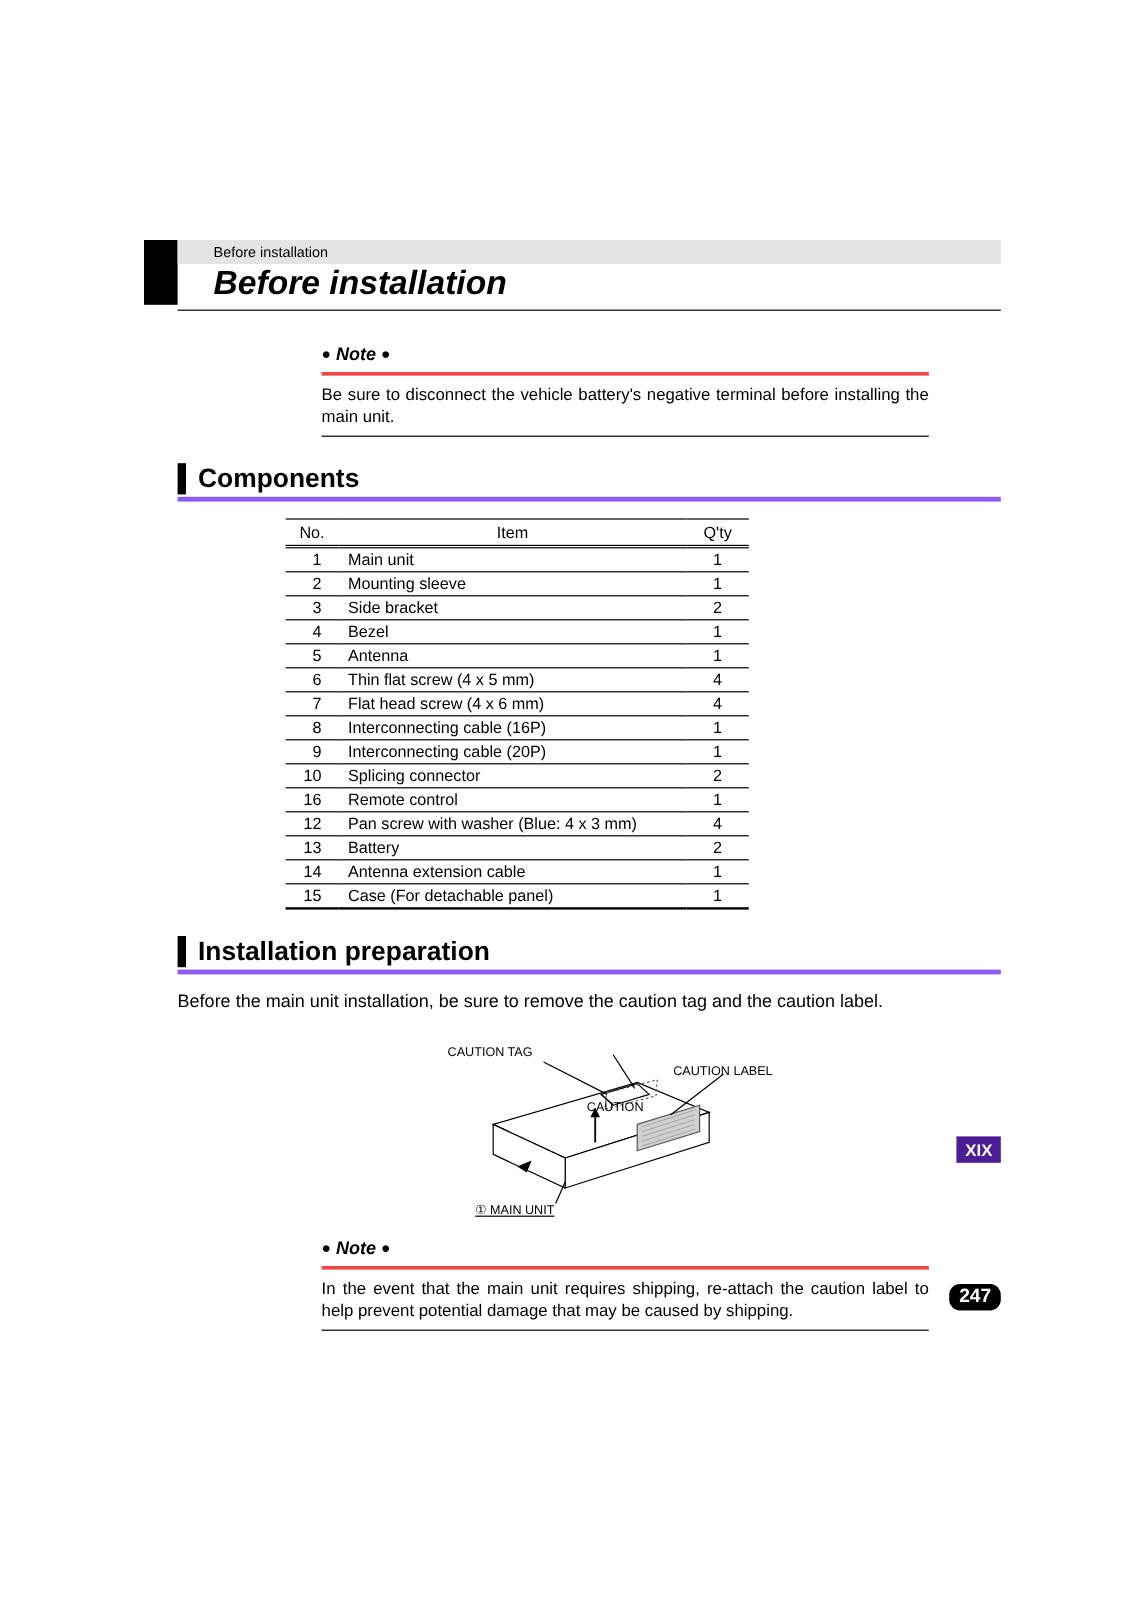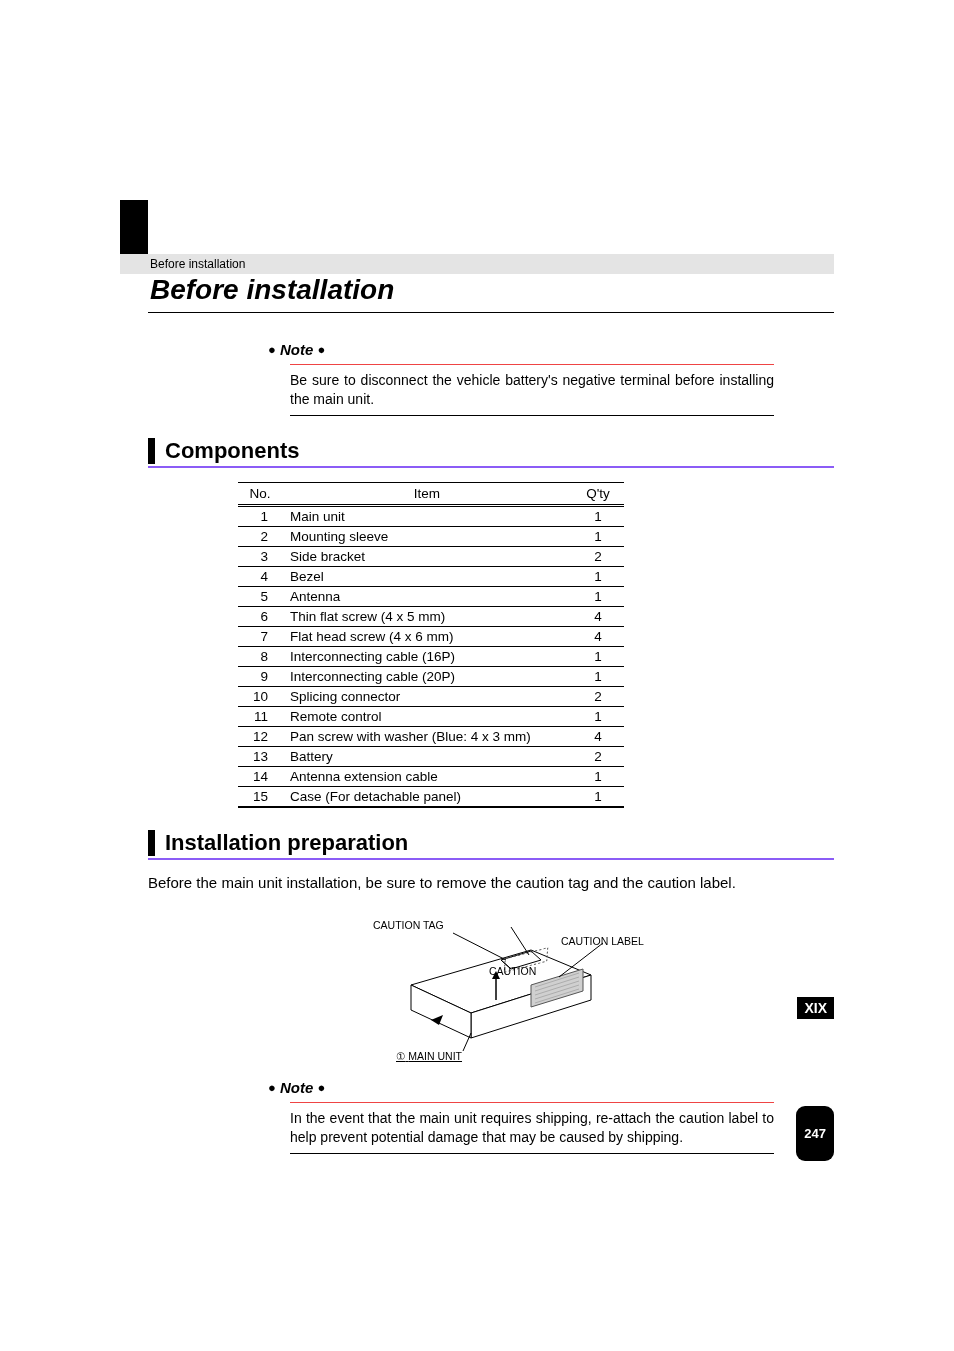--- a/index.html
+++ b/index.html
@@ -11,21 +11,20 @@
       color: #000;
       position: relative;
     }
     .page-inner {
       padding: 200px 120px 0 120px;
     }
     .breadcrumb-bar {
       display: flex;
       align-items: stretch;
       margin-left: 0;
-      flex-direction: column;
     }
     .black-tab {
       width: 28px;
       background: #000;
     }
     .breadcrumb-row {
       flex: 1;
       background: #e4e4e4;
       font-size: 12px;
       padding: 3px 0 3px 30px;
@@ -68,29 +67,28 @@
       vertical-align: 1px;
     }
     .note-body {
       font-size: 14px;
       text-align: justify;
       line-height: 1.35;
       padding-bottom: 6px;
       border-bottom: 1px solid #000;
     }
     .note-body-upper {
-      border-top: 1px solid #ef4444;
+      border-top: 3px solid #ef4444;
       padding-top: 6px;
-      margin-left: 22px;
     }
     .section-head {
       display: flex;
       align-items: stretch;
       margin-top: 22px;
-      border-bottom: 2px solid #8b5cf6;
+      border-bottom: 4px solid #8b5cf6;
       padding-bottom: 2px;
     }
     .section-bar {
       width: 7px;
       background: #000;
       margin-right: 10px;
     }
     .section-title {
       font-size: 22px;
       font-weight: bold;
@@ -131,38 +129,37 @@
       position: relative;
     }
     .diagram-label {
       position: absolute;
       font-size: 10.5px;
       text-align: right;
     }
     .side-badge {
       position: absolute;
       right: 120px;
-      top: 997px;
-      background: #000000;
+      top: 947px;
+      background: #4c1d95;
       color: #fff;
       font-weight: bold;
       font-size: 14px;
       padding: 3px 7px;
     }
     .page-num-badge {
       position: absolute;
       right: 120px;
       top: 1070px;
       background: #000;
       color: #fff;
       font-weight: bold;
-      font-size: 13px;
-      padding: 20px 8px;
+      font-size: 16px;
+      padding: 2px 8px;
       border-radius: 9px;
-      margin-top: 36px;
     }
   </style>
 </head>
 <body>
 
 <div class="page-inner">
 
   <div class="breadcrumb-bar">
     <div class="black-tab" style="height:54px;"></div>
     <div style="flex:1;">
@@ -241,21 +238,21 @@
             <td class="c-no">9</td>
             <td class="c-item">Interconnecting cable (20P)</td>
             <td class="c-qty">1</td>
           </tr>
           <tr>
             <td class="c-no">10</td>
             <td class="c-item">Splicing connector</td>
             <td class="c-qty">2</td>
           </tr>
           <tr>
-            <td class="c-no">11</td>
+            <td class="c-no">16</td>
             <td class="c-item">Remote control</td>
             <td class="c-qty">1</td>
           </tr>
           <tr>
             <td class="c-no">12</td>
             <td class="c-item">Pan screw with washer (Blue: 4 x 3 mm)</td>
             <td class="c-qty">4</td>
           </tr>
           <tr>
             <td class="c-no">13</td>

